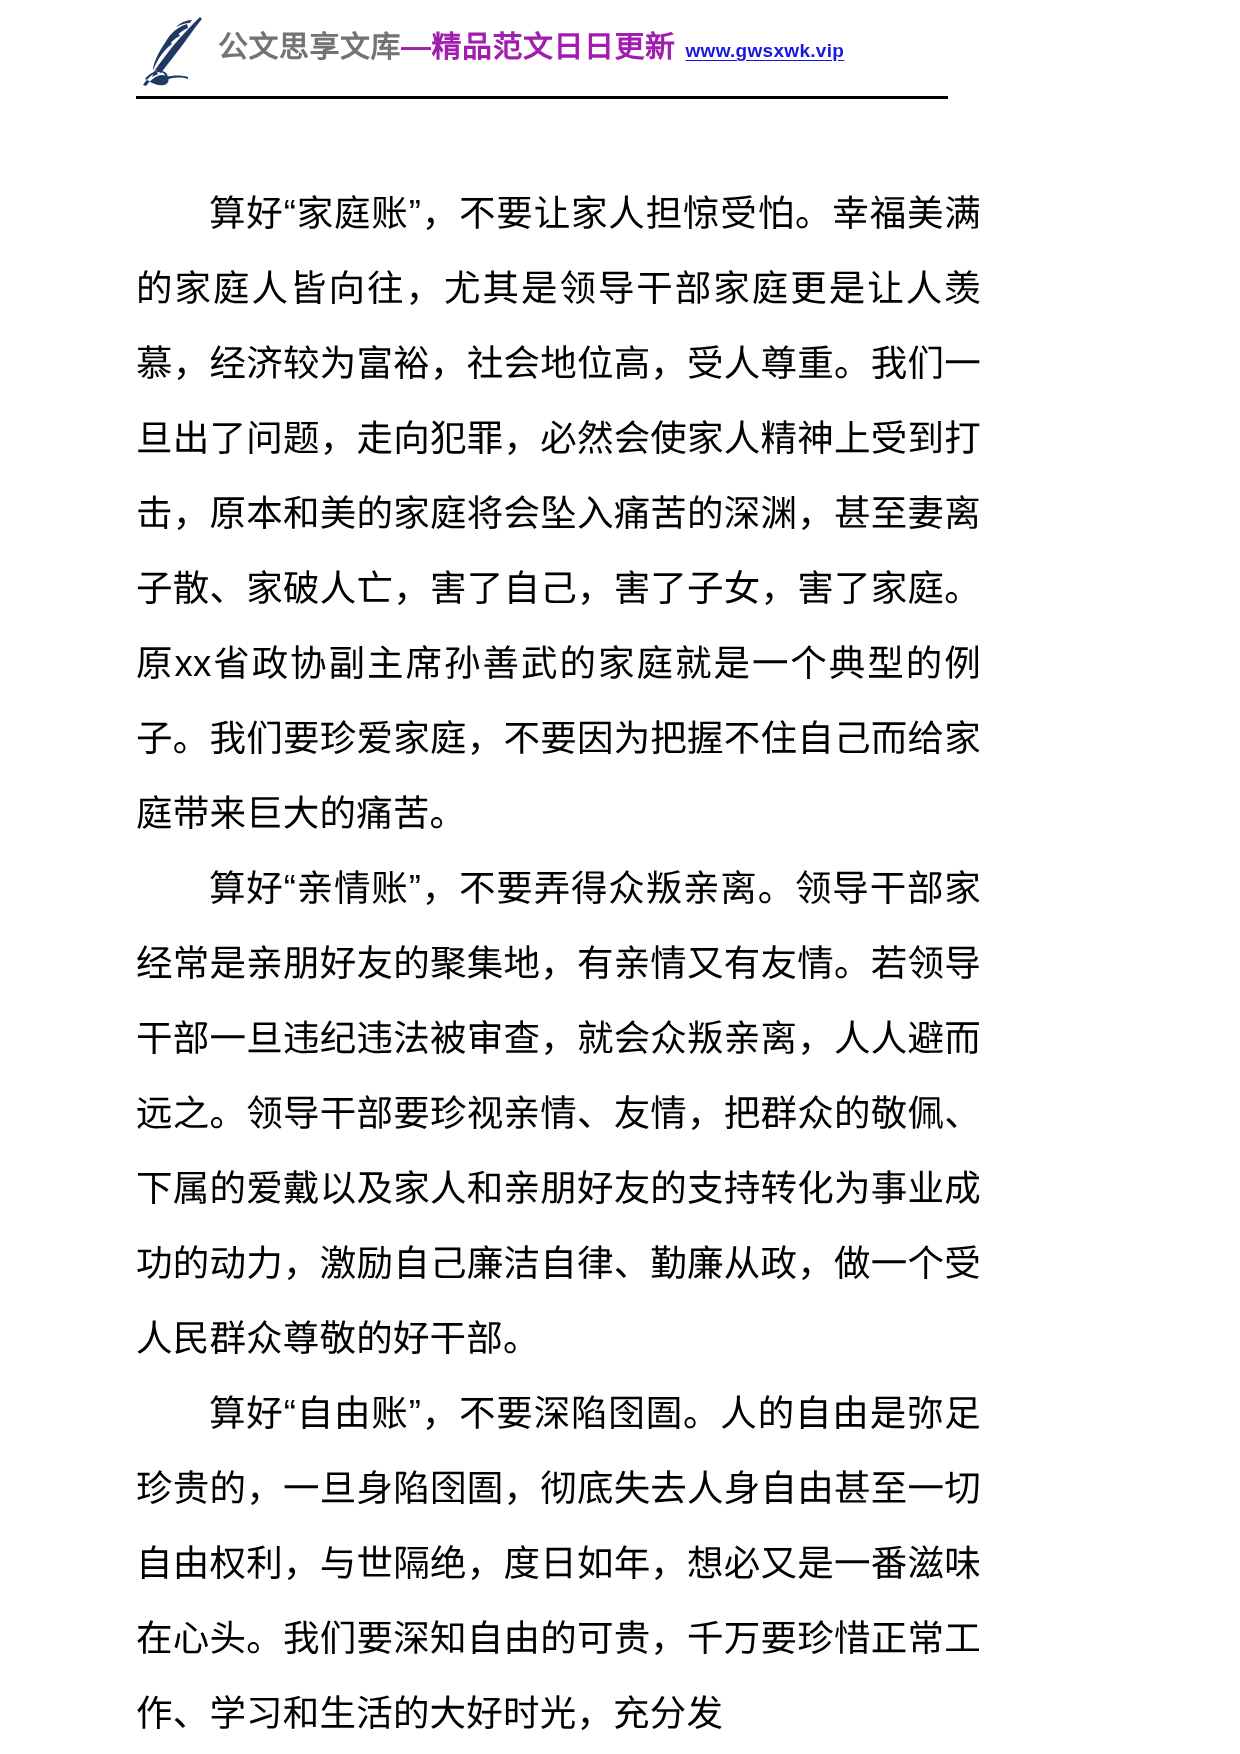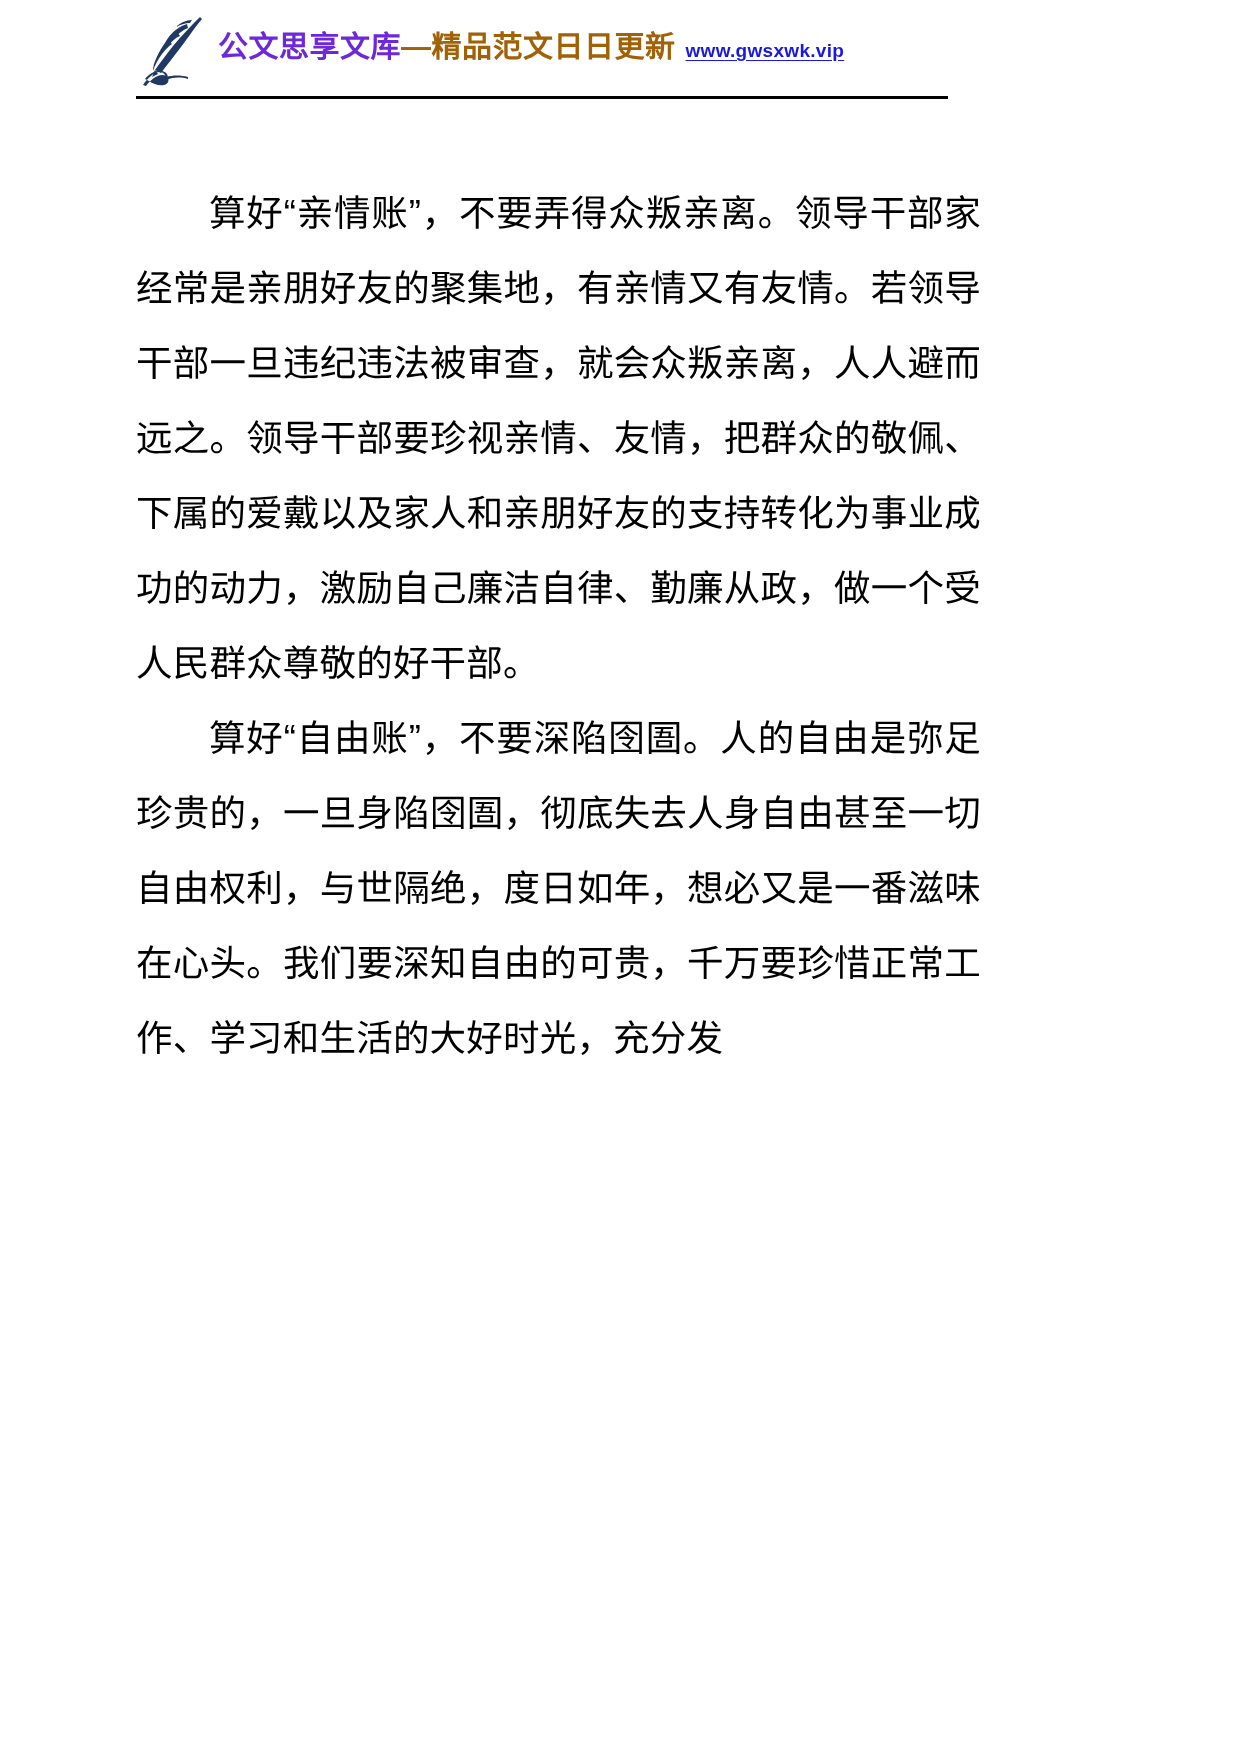--- a/index.html
+++ b/index.html
@@ -59,28 +59,28 @@
     display: flex;
     align-items: baseline;
     white-space: nowrap;
     line-height: 1;
     padding-bottom: 4px;
   }
 
   .brand-name {
     font-size: 30px;
     font-weight: 700;
-    color: #6d28d9;
+    color: #737373;
     letter-spacing: 0.5px;
   }
 
   .brand-tag {
     font-size: 30px;
     font-weight: 700;
-    color: #a16207;
+    color: #a21caf;
     letter-spacing: 0.5px;
   }
 
   .brand-url {
     font-size: 19px;
     font-weight: 700;
     color: #1818e0;
     text-decoration: underline;
     text-underline-offset: 3px;
     margin-left: 10px;
@@ -150,17 +150,18 @@
         <span class="brand-name">公文思享文库</span>
           <span class="brand-tag">—精品范文日日更新</span>
           <span class="brand-url">www.gwsxwk.vip</span>
       </div>
 
     </div>
     <div class="header-rule"></div>
   </div>
 
   <div class="doc-body">
+    <p class="para indent">算好“家庭账”，不要让家人担惊受怕。幸福美满的家庭人皆向往，尤其是领导干部家庭更是让人羡慕，经济较为富裕，社会地位高，受人尊重。我们一旦出了问题，走向犯罪，必然会使家人精神上受到打击，原本和美的家庭将会坠入痛苦的深渊，甚至妻离子散、家破人亡，害了自己，害了子女，害了家庭。原xx省政协副主席孙善武的家庭就是一个典型的例子。我们要珍爱家庭，不要因为把握不住自己而给家庭带来巨大的痛苦。</p>
     <p class="para indent">算好“亲情账”，不要弄得众叛亲离。领导干部家经常是亲朋好友的聚集地，有亲情又有友情。若领导干部一旦违纪违法被审查，就会众叛亲离，人人避而远之。领导干部要珍视亲情、友情，把群众的敬佩、下属的爱戴以及家人和亲朋好友的支持转化为事业成功的动力，激励自己廉洁自律、勤廉从政，做一个受人民群众尊敬的好干部。</p>
     <p class="para indent">算好“自由账”，不要深陷囹圄。人的自由是弥足珍贵的，一旦身陷囹圄，彻底失去人身自由甚至一切自由权利，与世隔绝，度日如年，想必又是一番滋味在心头。我们要深知自由的可贵，千万要珍惜正常工作、学习和生活的大好时光，充分发</p>
   </div>
 
 </div>
 
 </body></html>

